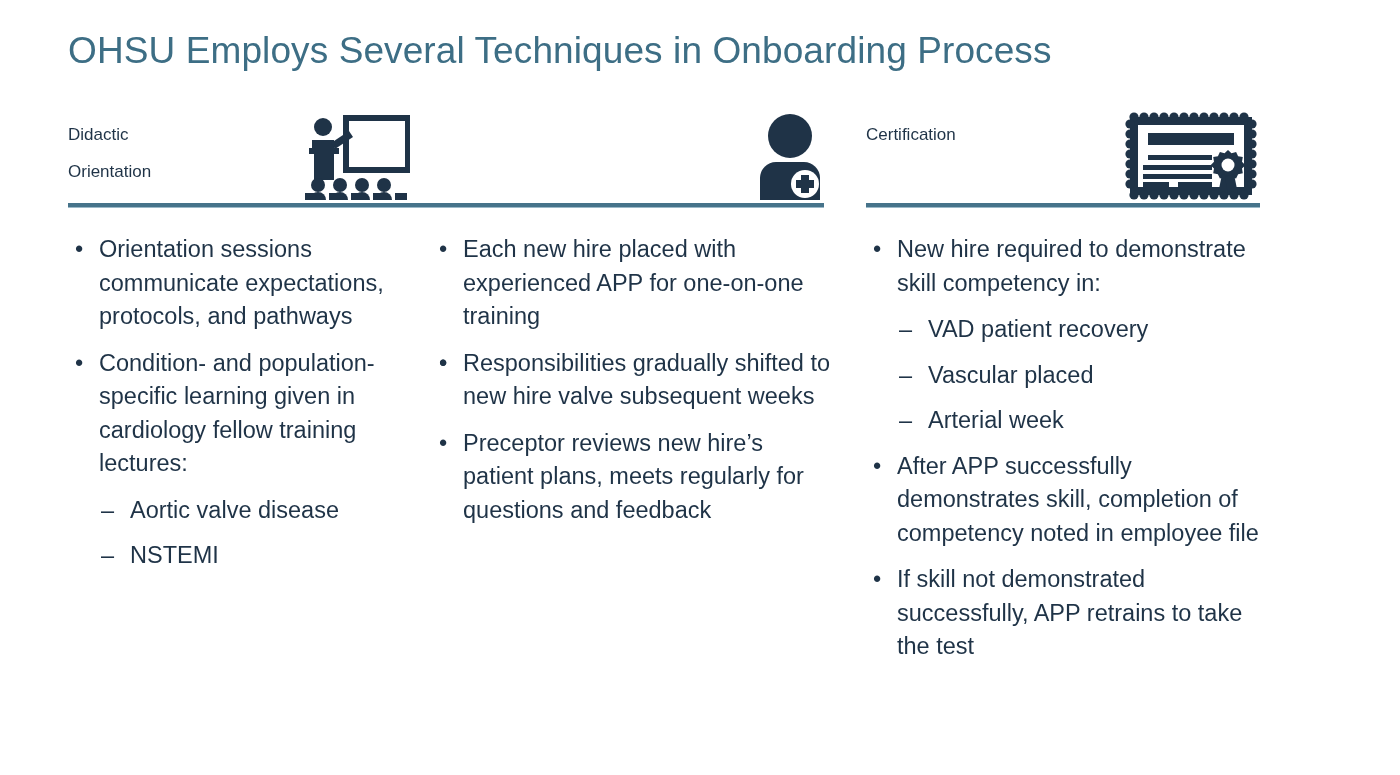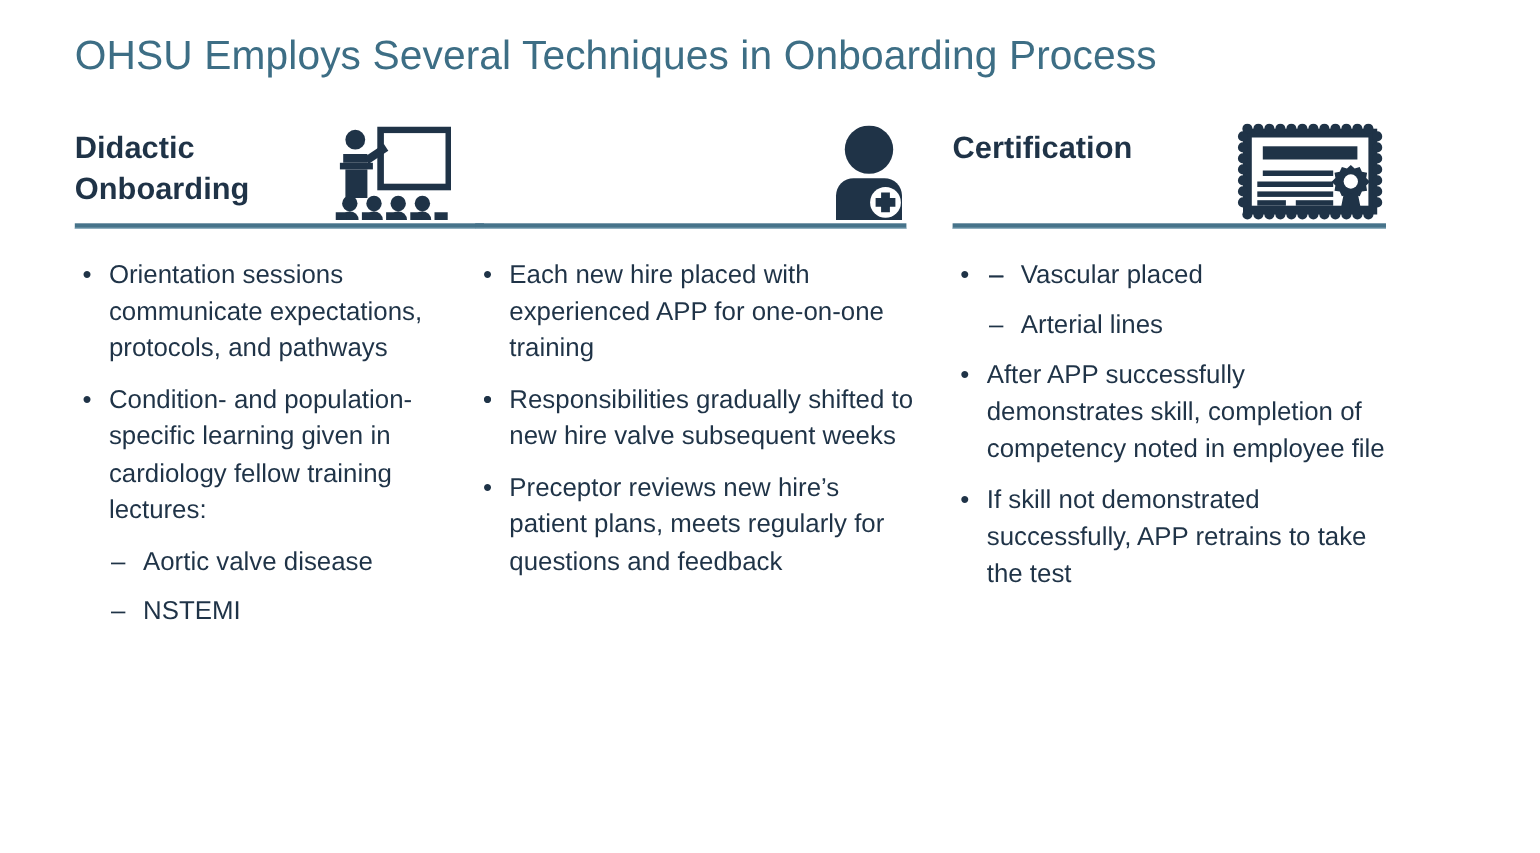--- a/index.html
+++ b/index.html
@@ -52,22 +52,22 @@
   .col-3 { width: 440px; padding-left: 23px; }
 
   .col-head {
     position: relative;
     height: 92px;
   }
   .col-head-text {
     position: absolute;
     left: 0;
     top: 8px;
-    font-size: 28px;
-    font-weight: bold;
+    font-size: 17px;
+    font-weight: normal;
     line-height: 37px;
     color: #1f3347;
     max-width: 260px;
   }
   .col-head-text .l2 { display: block; }
 
   .icon-wrap {
     position: absolute;
     bottom: 0;
     right: 0;
@@ -135,21 +135,21 @@
 <div class="slide">
 
   <div class="slide-title">OHSU Employs Several Techniques in Onboarding Process</div>
 
   <div class="columns">
 
     <div class="col col-1">
       <div class="col-head">
         <div class="col-head-text">
           <span>Didactic</span>
-          <span class="l2">Onboarding</span>
+          <span class="l2">Orientation</span>
         </div>
         <div class="icon-wrap">
           <svg width="105" height="85" viewBox="0 0 105 85" aria-hidden="true">
 
             <rect x="41" y="3" width="62" height="52" fill="none" stroke="#1f3347" stroke-width="6"></rect>
 
             <circle cx="18" cy="12" r="9" fill="#1f3347"></circle>
 
             <path d="M7 25 h22 v8 h-22 z" fill="#1f3347"></path>
             <path d="M26 28 L44 16 l4 6 L30 34 z" fill="#1f3347"></path>
@@ -298,31 +298,33 @@
               <path d="M109 62 l4 20 -6-3 -4 4 -3-18 z"></path>
             </g>
             <circle cx="103" cy="53" r="6.5" fill="#ffffff"></circle>
           </svg>
         </div>
       </div>
       <div class="divider"></div>
       <ul class="bullets">
         <li class="bullet">
           <span class="dot">•</span>
-        </li>
-        <li class="sub">
-          <span class="dash">–</span>
+          <span>New hire required to demonstrate skill competency in:</span>
+        </li>
+        <li class="sub">
+          <span class="dash">–</span>
+          <span>VAD patient recovery</span>
         </li>
         <li class="sub">
           <span class="dash">–</span>
           <span>Vascular placed</span>
         </li>
         <li class="sub">
           <span class="dash">–</span>
-          <span>Arterial lines</span>
+          <span>Arterial week</span>
         </li>
         <li class="bullet">
           <span class="dot">•</span>
           <span>After APP successfully demonstrates skill, completion of competency noted in employee file</span>
         </li>
         <li class="bullet">
           <span class="dot">•</span>
           <span>If skill not demonstrated successfully, APP retrains to take the test</span>
         </li>
       </ul>

